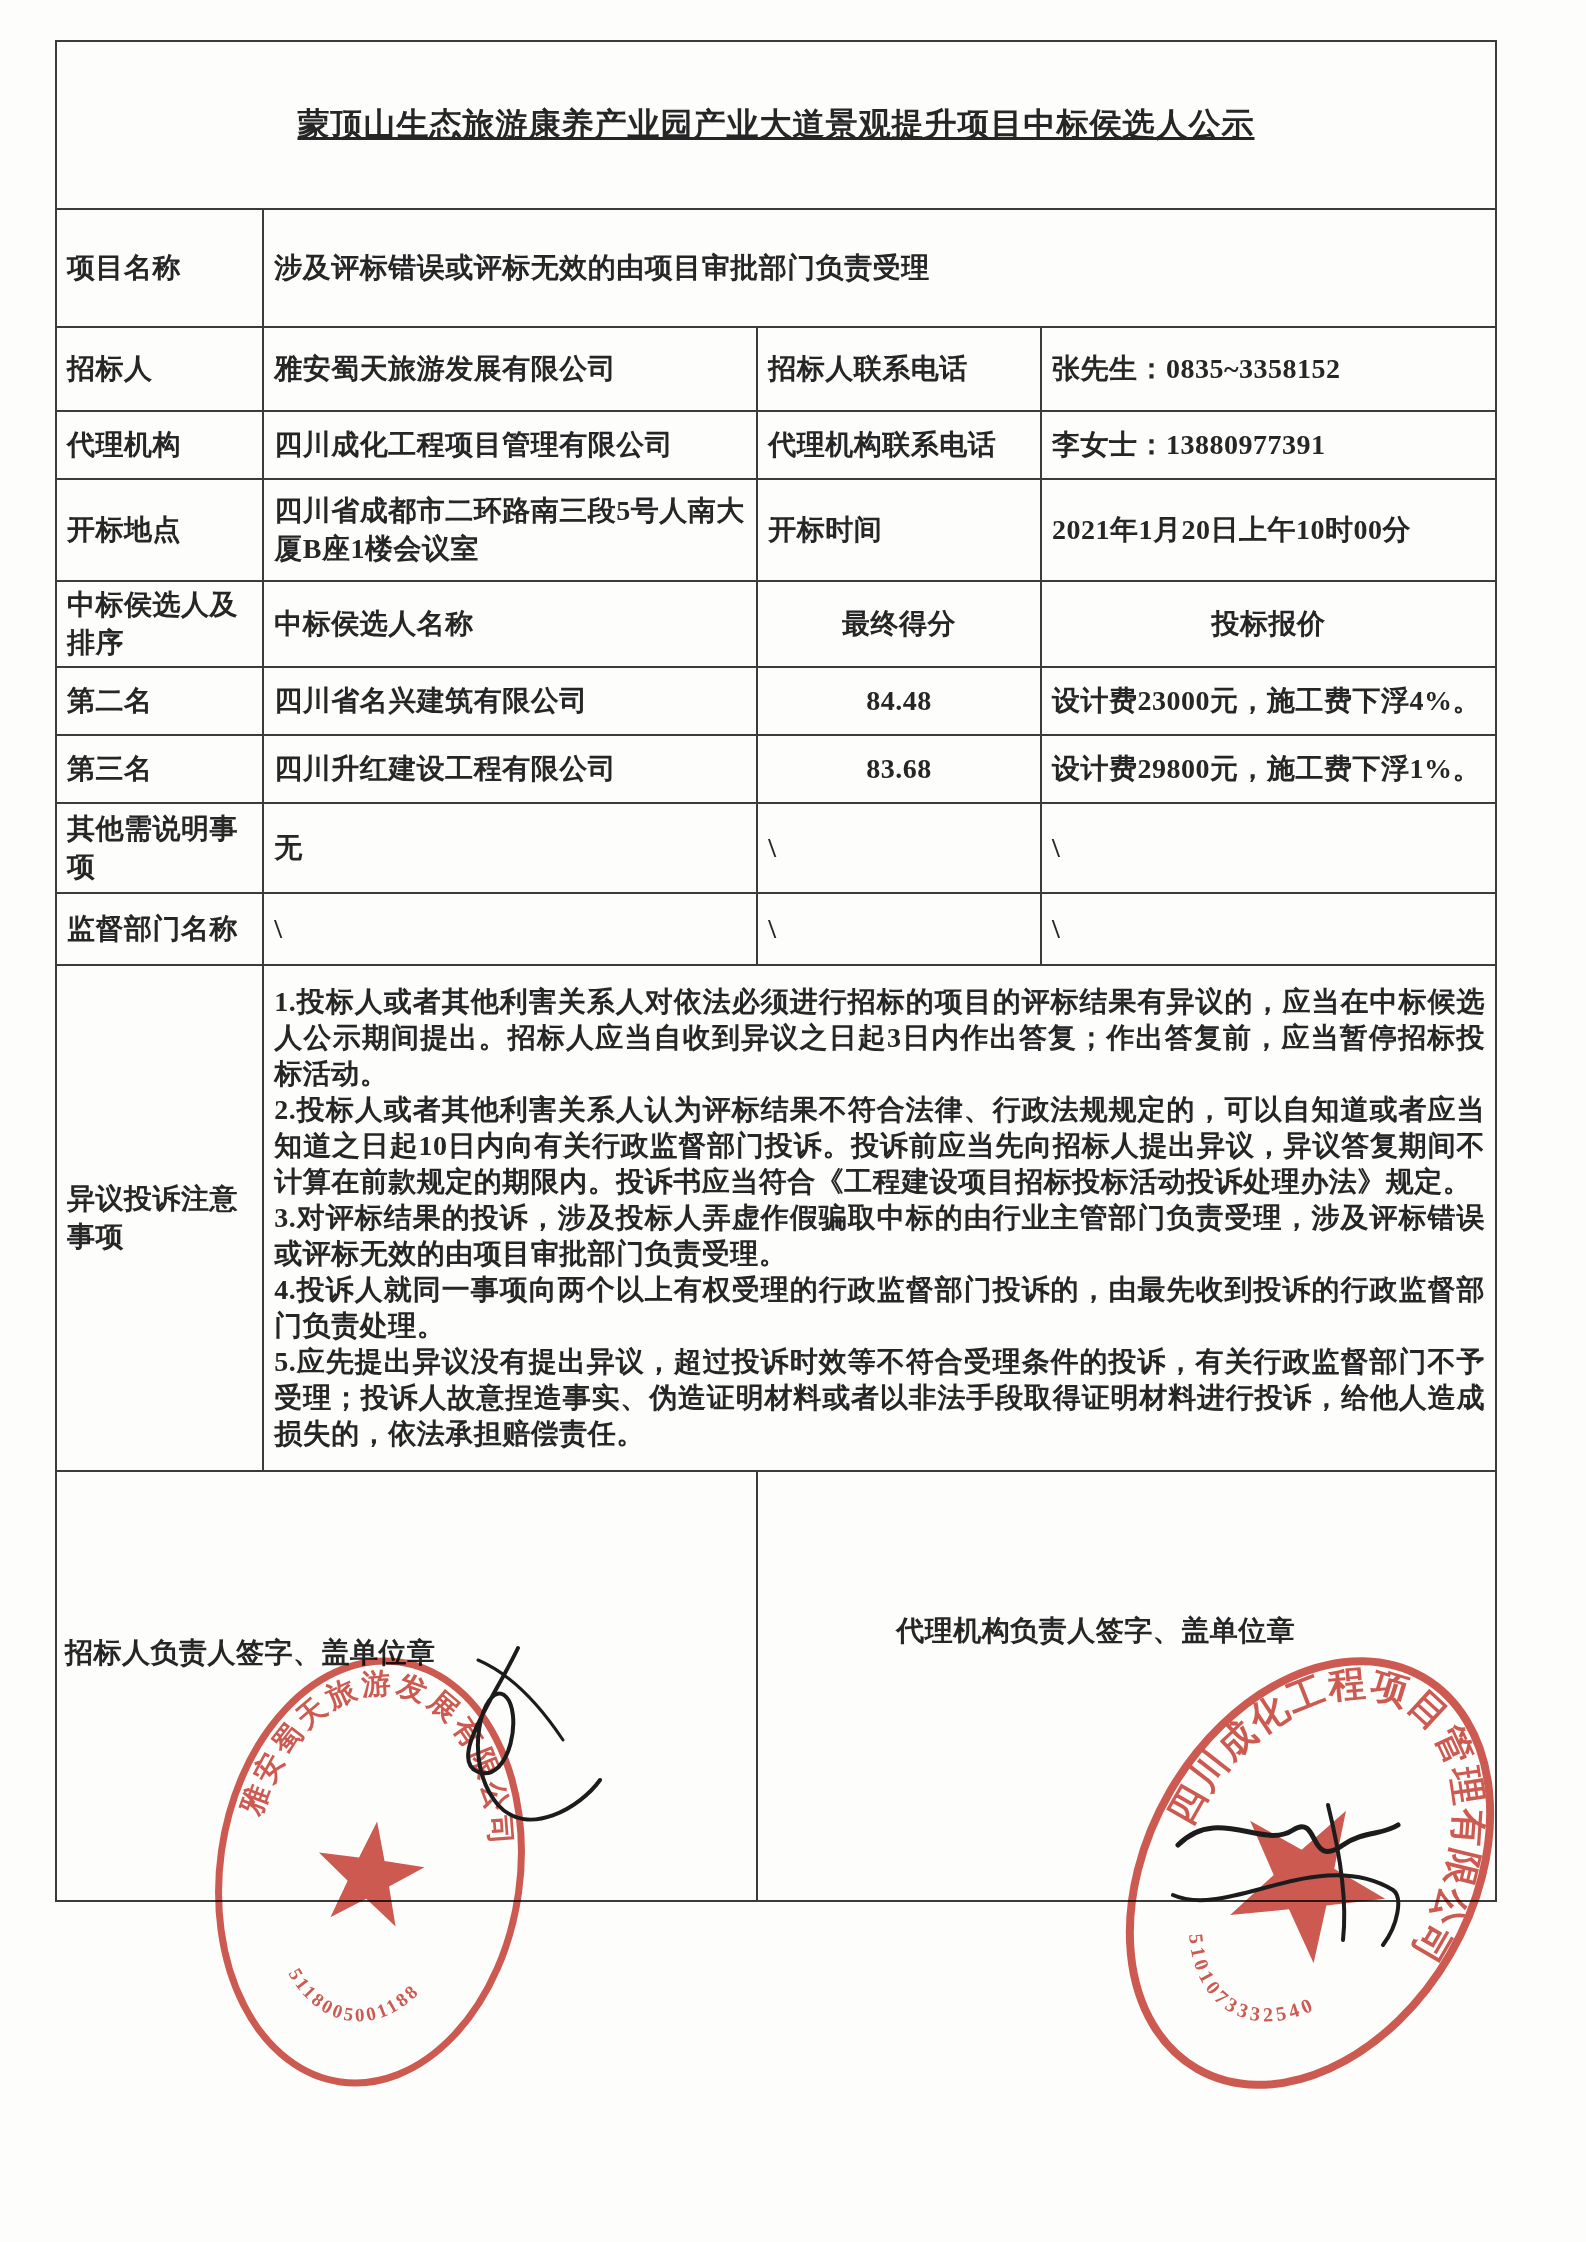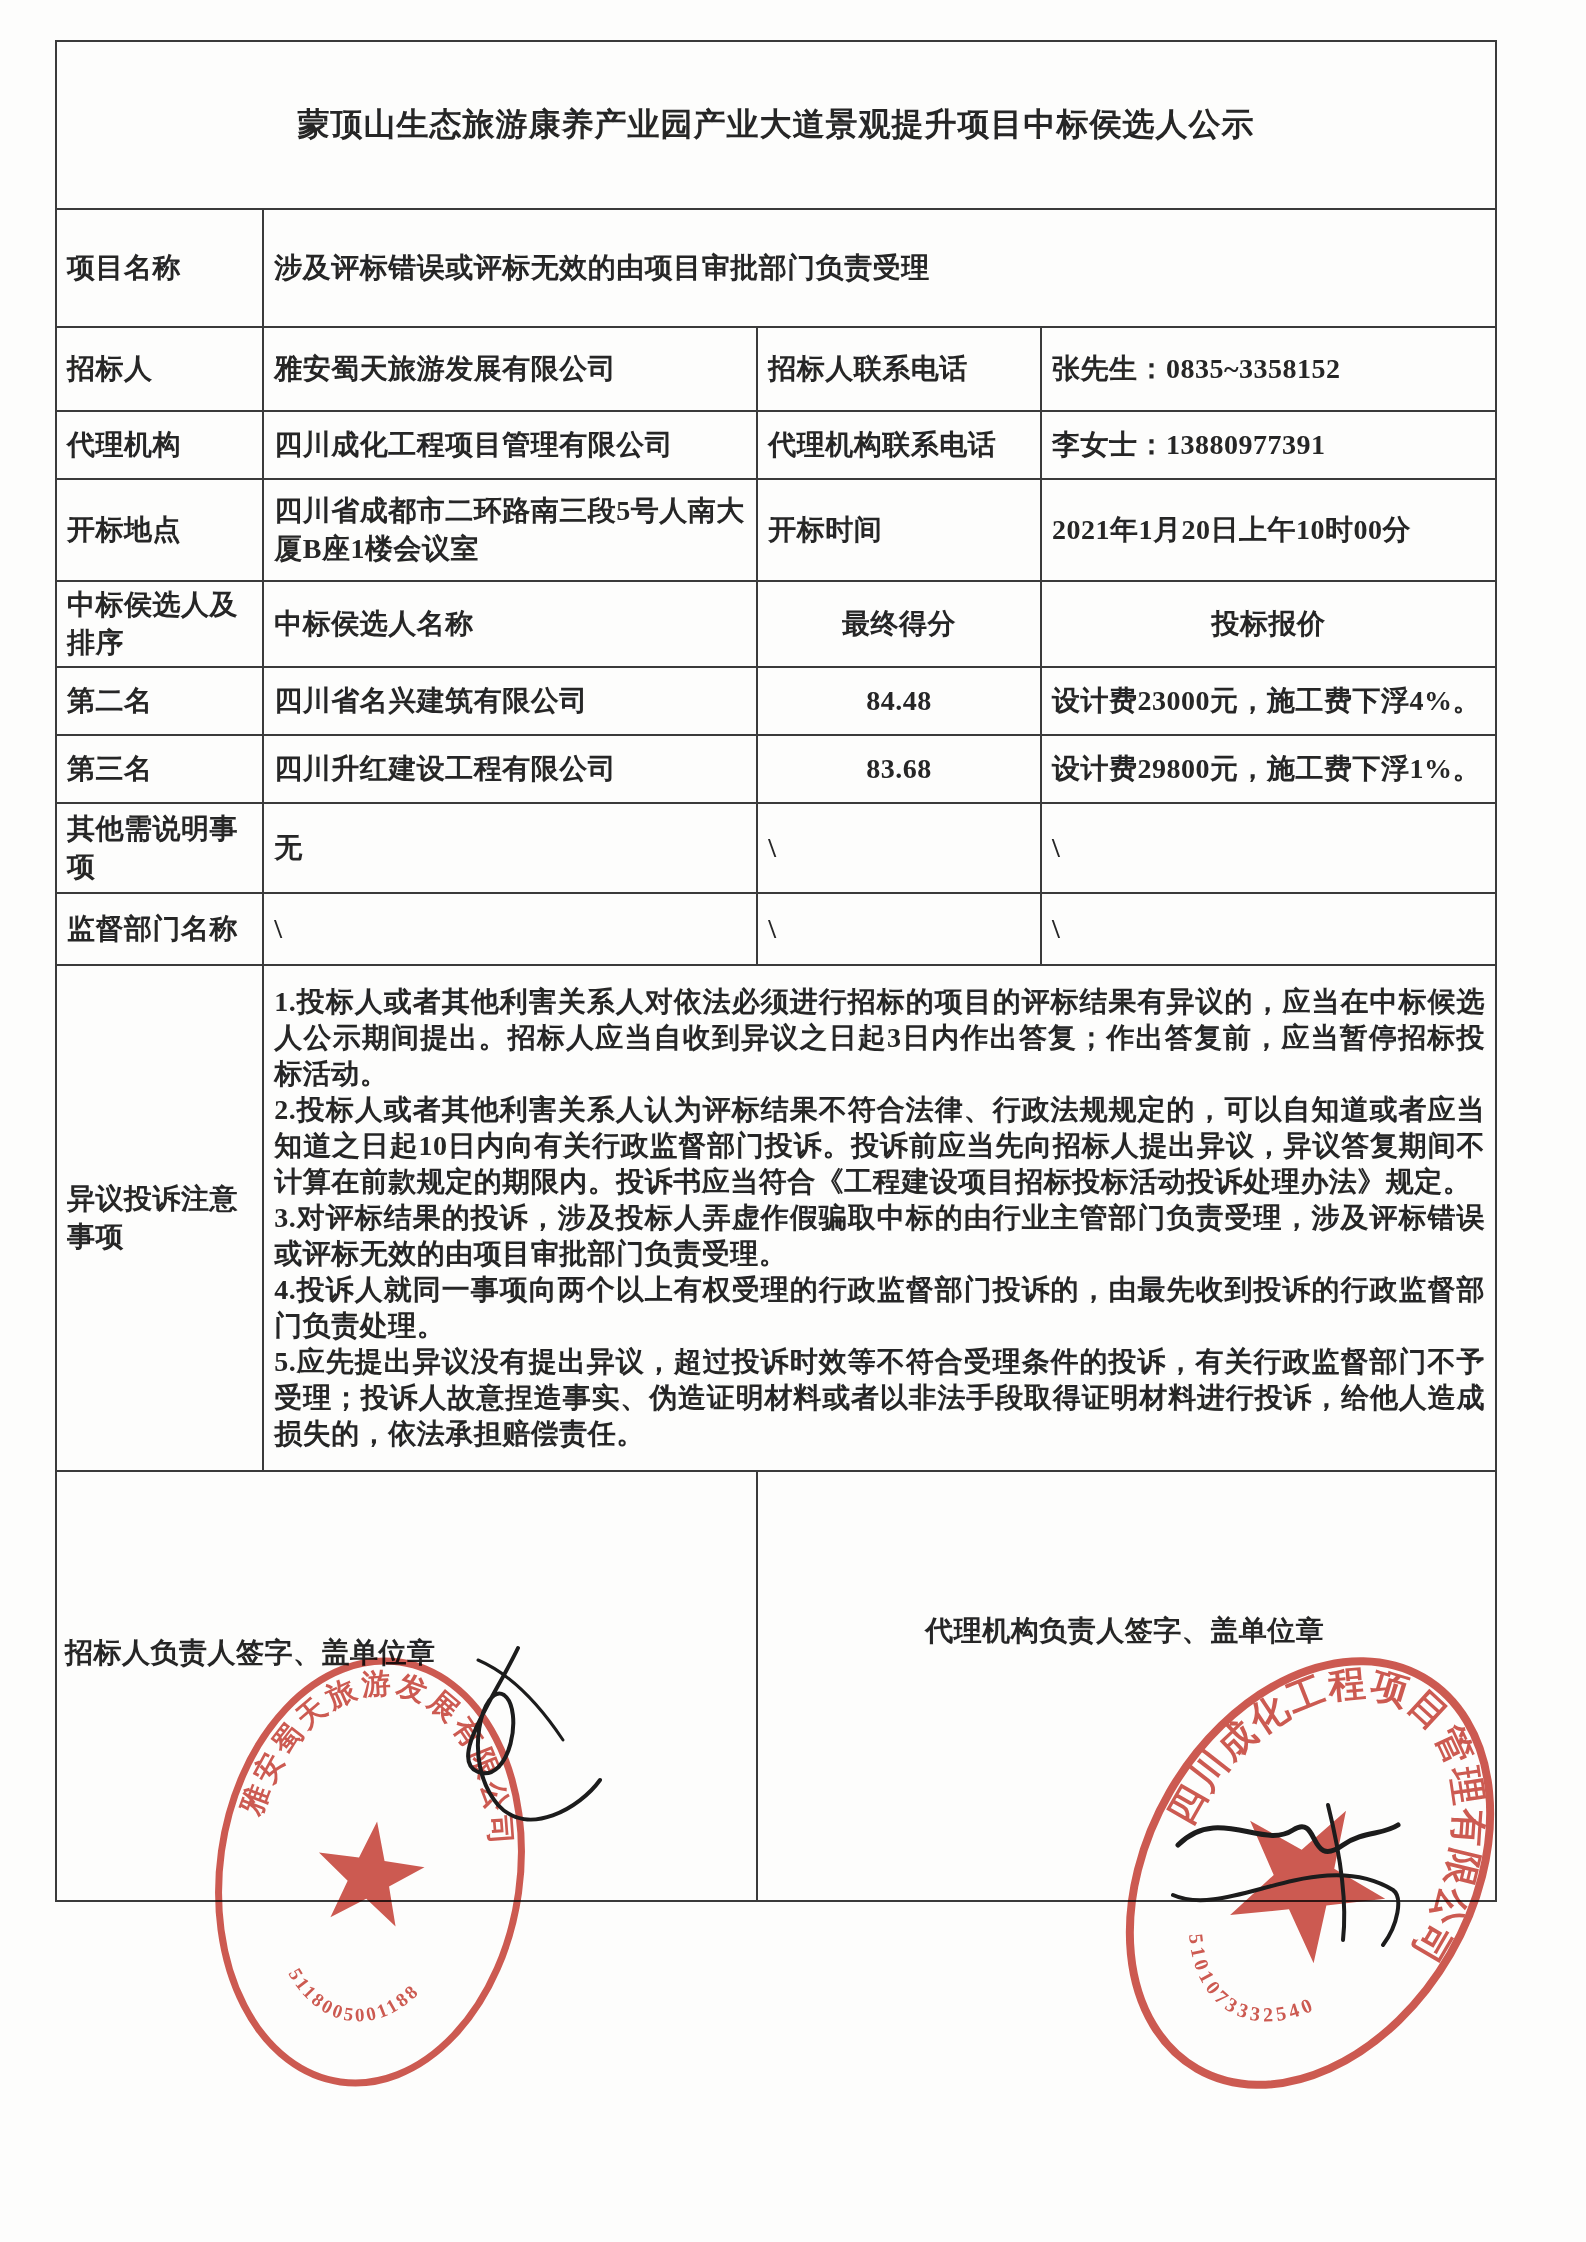--- a/index.html
+++ b/index.html
@@ -32,30 +32,30 @@
   .r-agency td{height:58px;}
   .r-opening td{height:92px;}
   .r-publicity td{height:74px;}
   .r-candhdr td{height:72px;}
   .r-cand td{height:58px;}
   .r-other td{height:80px;}
   .r-supervise td{height:62px;}
   .r-notice td{height:496px;}
   .r-sign td{height:420px;}
   .title-cell{text-align:center;}
-  .title-text{font-size:32px;font-weight:700;letter-spacing:1px;}
+  .title-text{font-size:32px;font-weight:700;letter-spacing:1px;text-decoration:underline;}
   .lbl{padding-right:14px;}
   .center{text-align:center;}
   .bid{font-size:26px;padding-left:8px;white-space:nowrap;}
   .slash{font-size:34px;font-weight:400;}
   .notice-cell{vertical-align:top;padding:8px 6px 4px 8px;}
   .notice-cell p{margin:0;text-align:justify;line-height:36px;font-size:28px;}
   .sig-cell{position:relative;vertical-align:top;}
   .sig-label-left{position:absolute;left:8px;top:162px;font-size:28px;font-weight:600;}
-  .sig-label-right{position:absolute;left:138px;top:140px;font-size:28px;font-weight:600;margin-left:29px;}
+  .sig-label-right{position:absolute;left:138px;top:140px;font-size:28px;font-weight:600;}
   .stamp{position:absolute;mix-blend-mode:multiply;opacity:0.88;pointer-events:none;}
   .stamp-left{left:200px;top:1642px;transform:rotate(8deg);}
   .stamp-right{left:1125px;top:1628px;transform:rotate(30deg);}
   .handsign{position:absolute;pointer-events:none;}
   .handsign-left{left:328px;top:1640px;}
   .handsign-right{left:1158px;top:1775px;}
   .stamp text{font-family:"Liberation Serif",serif;font-weight:700;}
 </style>
 </head>
 <body>

